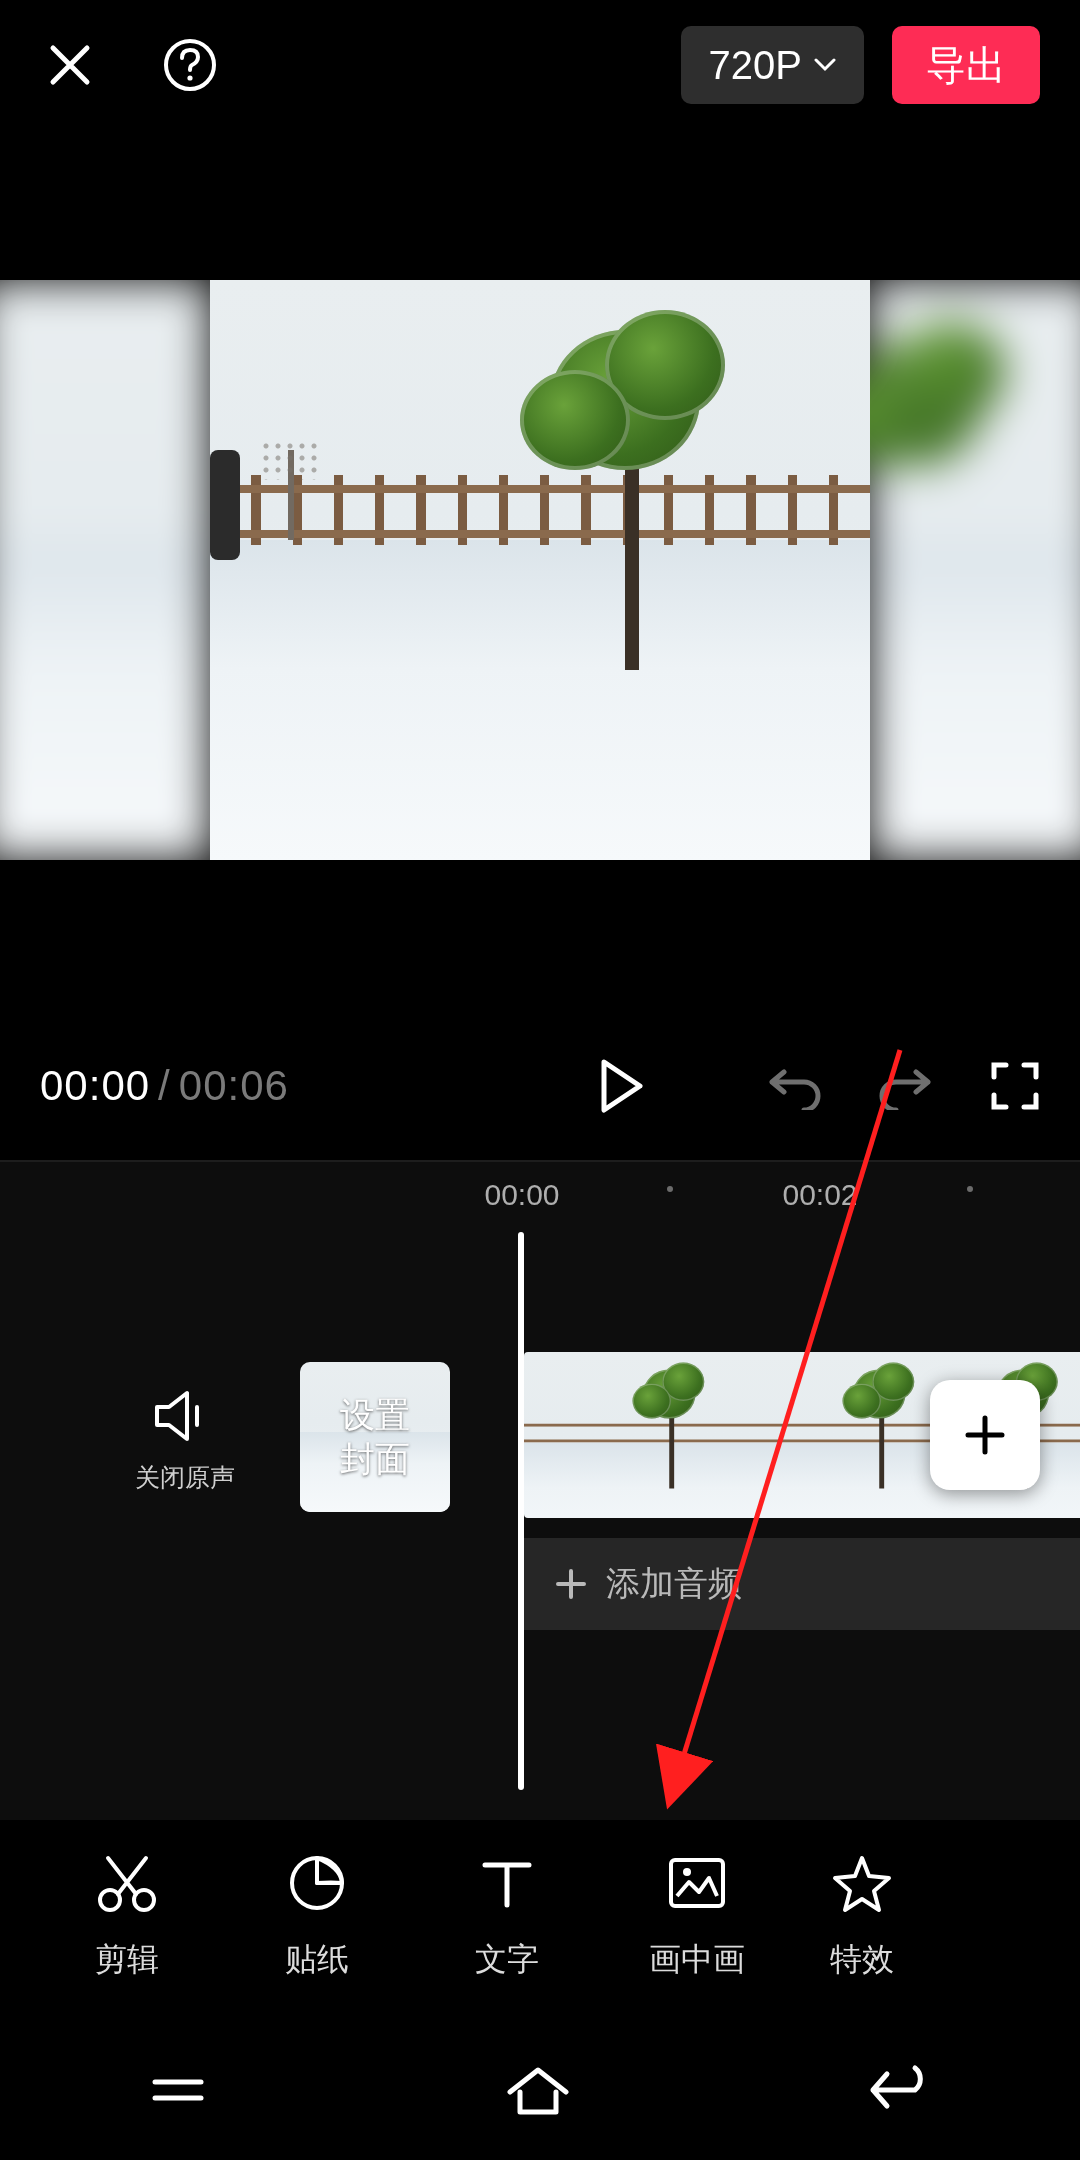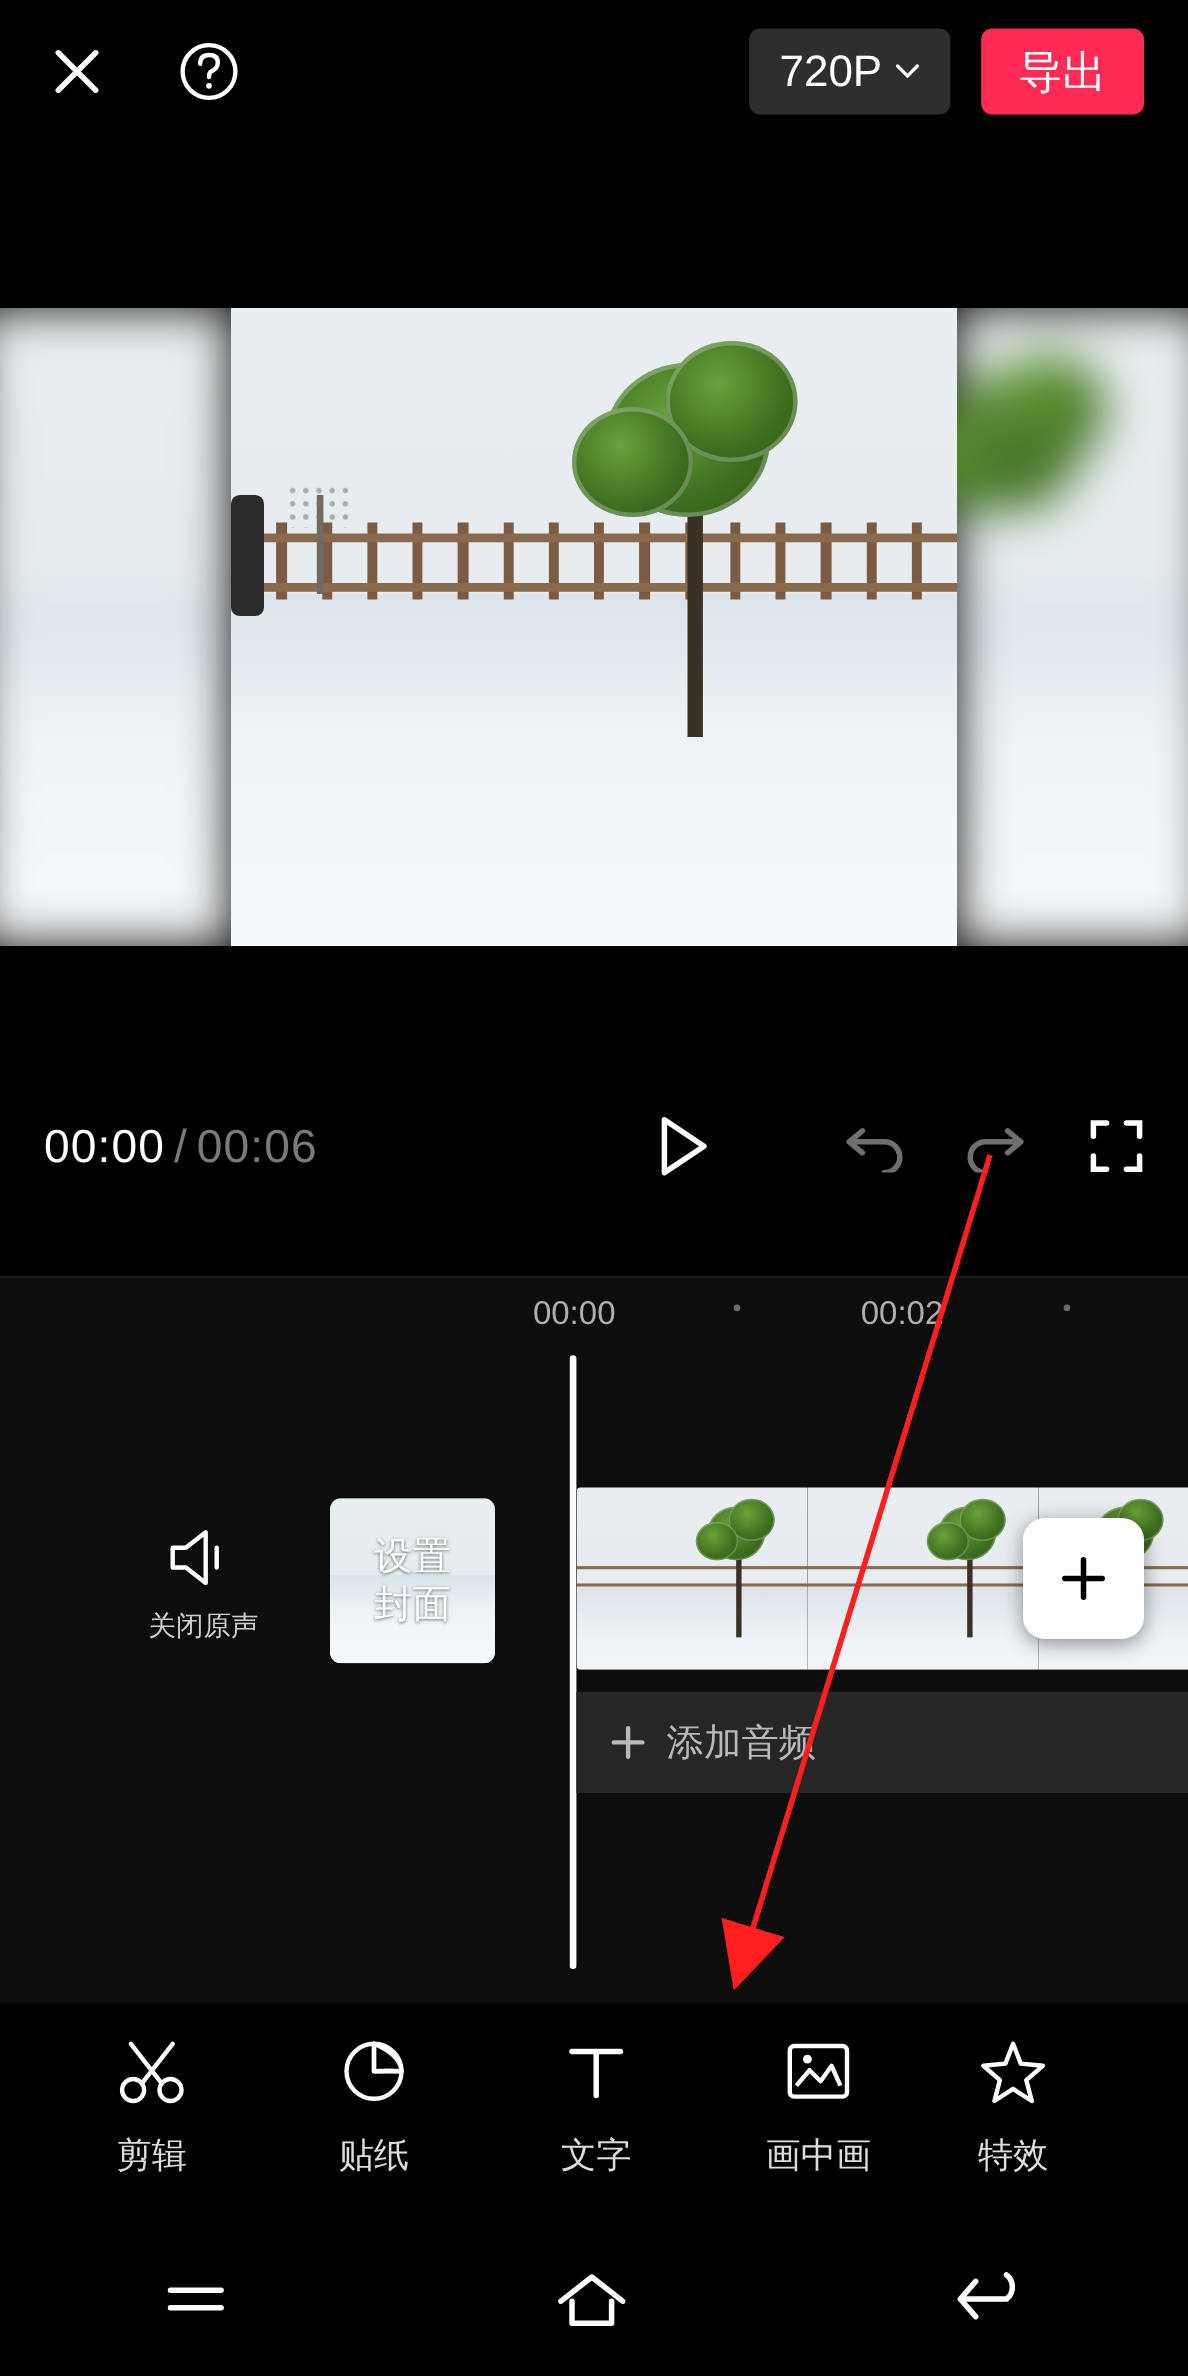--- a/index.html
+++ b/index.html
@@ -34,21 +34,21 @@
   .tree .f2 { left: 85px; top: 10px; width: 120px; height: 110px; }
   .tree .f3 { left: 0; top: 70px; width: 110px; height: 100px; }
   .tree-main { left: 310px; }
   .person { position: absolute; left: 0px; top: 170px; width: 30px; height: 110px; background: #2b2b2b; border-radius: 8px; }
   .baretree1 { position: absolute; left: 40px; top: 140px; width: 80px; height: 120px; }
   .baretree1::before { content:""; position:absolute; left:38px; top:30px; width:6px; height:90px; background:#726a61; }
   .baretree1::after { content:""; position:absolute; left:10px; top:20px; width:60px; height:40px; background:
       radial-gradient(circle at 50% 50%, rgba(120,115,108,0.9) 0 2px, transparent 3px) 0 0/12px 12px; opacity:0.6; }
 
   
-  .play-row { position: absolute; top: 982px; left: 0; right: 0; height: 120px; display: flex; align-items: center; padding: 0 40px; }
+  .play-row { position: absolute; top: 1026px; left: 0; right: 0; height: 120px; display: flex; align-items: center; padding: 0 40px; }
   .timecode { font-size: 42px; letter-spacing: 1px; }
   .timecode .cur { color: #fff; }
   .timecode .sep { color: #7a7a7a; padding: 0 8px; }
   .timecode .tot { color: #7a7a7a; }
   .play-row .spacer { flex: 1; }
   .play-row .ctrl { display: flex; align-items: center; gap: 70px; }
   .play-row .ctrl-right { display: flex; align-items: center; gap: 56px; margin-left: 120px; }
 
   
   .timeline { position: absolute; top: 1160px; left: 0; right: 0; bottom: 340px; background: #0d0d0d; border-top: 2px solid #1d1d1d; overflow: hidden; }
@@ -65,21 +65,21 @@
   .cover-btn .txt { position: relative; font-size: 35px; color: #fff; text-align: center; line-height: 44px; text-shadow: 0 1px 3px rgba(0,0,0,0.6); }
 
   .clip-track { position: absolute; left: 524px; top: 190px; right: -200px; height: 166px; background: #222; border-radius: 4px; overflow: hidden; display:flex; }
   .clip-frame { height: 166px; flex: 0 0 210px; position: relative; overflow:hidden; }
   .clip-frame .mini { transform: scale(0.35); transform-origin: top left; position:absolute; width:660px; height:580px; }
   .add-clip { position: absolute; right: 40px; top: 218px; width: 110px; height: 110px; background: #fff; border-radius: 20px; display: flex; align-items: center; justify-content: center; color: #000; font-size: 60px; font-weight: 300; box-shadow: 0 4px 18px rgba(0,0,0,0.4); }
 
   .audio-track { position: absolute; left: 524px; top: 376px; right: 0; height: 92px; background: #262626; display: flex; align-items: center; gap: 18px; padding-left: 30px; color: #b9b9b9; font-size: 34px; }
 
   
-  .tools { position: absolute; left: 0; right: 0; bottom: 150px; height: 190px; display: flex; align-items: center; padding-left: 53px; gap: 32px; overflow: hidden; text-align: center; }
+  .tools { position: absolute; left: 0; right: 0; bottom: 150px; height: 190px; display: flex; align-items: center; padding-left: 42px; gap: 20px; overflow: hidden; text-align: center; }
   .tool { width: 170px; display: flex; flex-direction: column; align-items: center; gap: 20px; color: #e8e8e8; }
   .tool:last-child { width: 120px; }
   .tool .t-icon { width: 70px; height: 70px; display: flex; align-items: center; justify-content: center; }
   .tool .t-lbl { font-size: 32px; color: #dcdcdc; }
 
   
   .sysnav { position: absolute; left: 0; right: 0; bottom: 0; height: 140px; display: flex; align-items: center; justify-content: space-around; }
 
   
   .arrow-overlay { position: absolute; pointer-events: none; left:0; top:0; }

